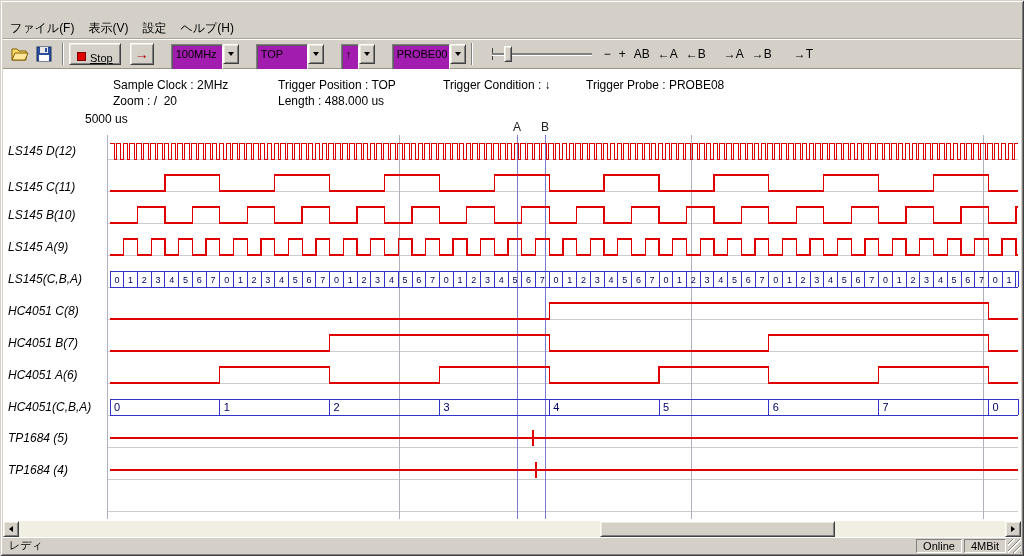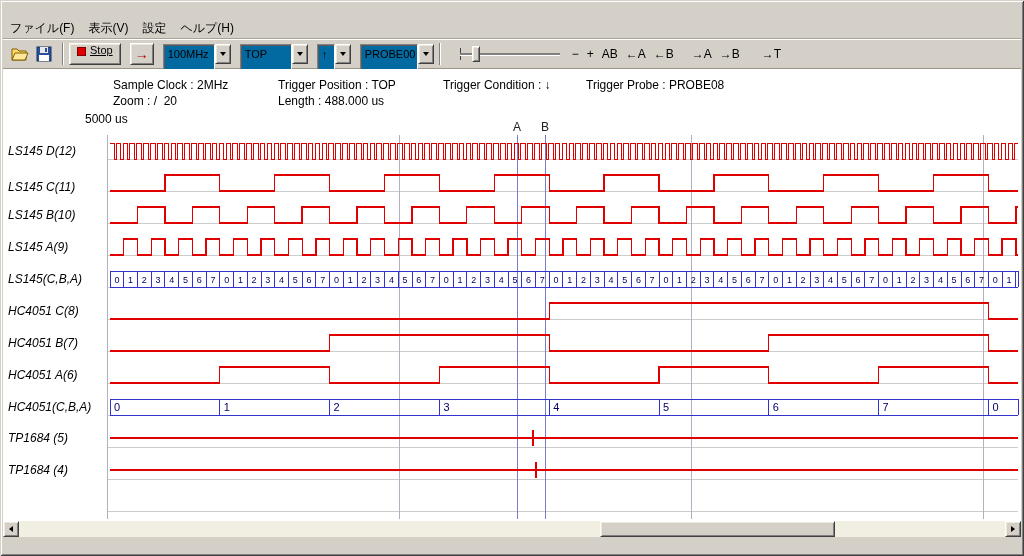--- a/index.html
+++ b/index.html
@@ -28,27 +28,27 @@
   .menu-item { font-size:12px; padding:1px 7px; color:#000; }
 
   
   .toolbar { position:absolute; left:3px; top:39px; width:1018px; height:30px;
     background:#d4d0c8; border-top:1px solid #ffffff; border-bottom:1px solid #9a9687;
     display:flex; align-items:center; padding-left:6px; }
   .raised { background:#d4d0c8; border:1px solid; border-color:#ffffff #404040 #404040 #ffffff;
     box-shadow: inset 1px 1px 0 #ece9d8, inset -1px -1px 0 #808080; }
   .icon-btn { width:22px; height:22px; display:flex; align-items:center; justify-content:center; margin-right:2px; }
   .tb-sep { width:2px; height:22px; border-left:1px solid #808080; border-right:1px solid #ffffff; margin:0 5px; }
-  .stop-btn { height:22px; display:flex; align-items:flex-end; gap:4px; padding:8px 7px; font-size:11px;text-decoration:underline; }
+  .stop-btn { height:22px; display:flex; align-items:flex-start; gap:4px; padding:8px 7px; font-size:11px;text-decoration:underline; }
   .stop-square { width:9px; height:9px; background:#e00000; border:1px solid #7a0000; display:inline-block; }
   .run-btn { width:24px; height:22px; display:flex; align-items:center; justify-content:center;
     font-size:14px; font-weight:bold; color:#b00000; margin-left:9px; }
   .combo { display:flex; height:20px; margin-left:9px; }
-  .combo-text { background:#0369a1; border:1px solid; border-color:#808080 #ffffff #ffffff #808080;
-    box-shadow: inset 1px 1px 0 #5a5a5a; font-size:11px; padding:3px 3px 0 4px; height:32px; white-space:nowrap; overflow:hidden; }
+  .combo-text { background:#a21caf; border:1px solid; border-color:#808080 #ffffff #ffffff #808080;
+    box-shadow: inset 1px 1px 0 #5a5a5a; font-size:11px; padding:3px 3px 0 4px; height:32px; white-space:nowrap; overflow:hidden;margin-left:8px; }
   .combo-btn { width:16px; height:20px; display:flex; align-items:center; justify-content:center; }
   .tri-down { width:0; height:0; border-left:3px solid transparent; border-right:3px solid transparent; border-top:4px solid #000; }
   .tri-left { width:0; height:0; border-top:3px solid transparent; border-bottom:3px solid transparent; border-right:4px solid #000; }
   .tri-right{ width:0; height:0; border-top:3px solid transparent; border-bottom:3px solid transparent; border-left:4px solid #000; }
   .slider { position:relative; width:100px; height:20px; margin:0 8px 0 14px; }
   .slider-tick { position:absolute; left:0; top:4px; width:1px; height:12px; background:#404040; }
   .slider-track { position:absolute; left:0; right:0; top:9px; height:2px; background:#808080; box-shadow:0 1px 0 #ffffff; }
   .slider-thumb { position:absolute; left:12px; top:2px; width:8px; height:16px; }
   .tb-flat { font-size:12px; color:#000; padding:3px 4px; white-space:nowrap; }
   .ml6{} .ml10{margin-left:10px;} .ml14{margin-left:14px;}
@@ -372,14 +372,20 @@
         <i class="tri-left"></i>
       </div>
     <div class="scroll-track">
       <div class="scroll-thumb raised"></div>
     </div>
     <div class="scroll-btn raised">
         <i class="tri-right"></i>
       </div>
   </div>
 
+  <div class="statusbar">
+    <div class="status-ready">レディ</div>
+    <div class="status-cell">Online</div>
+    <div class="status-cell">4MBit</div>
+    <div class="grip"></div>
+  </div>
 
 </div>
 
 </body></html>

